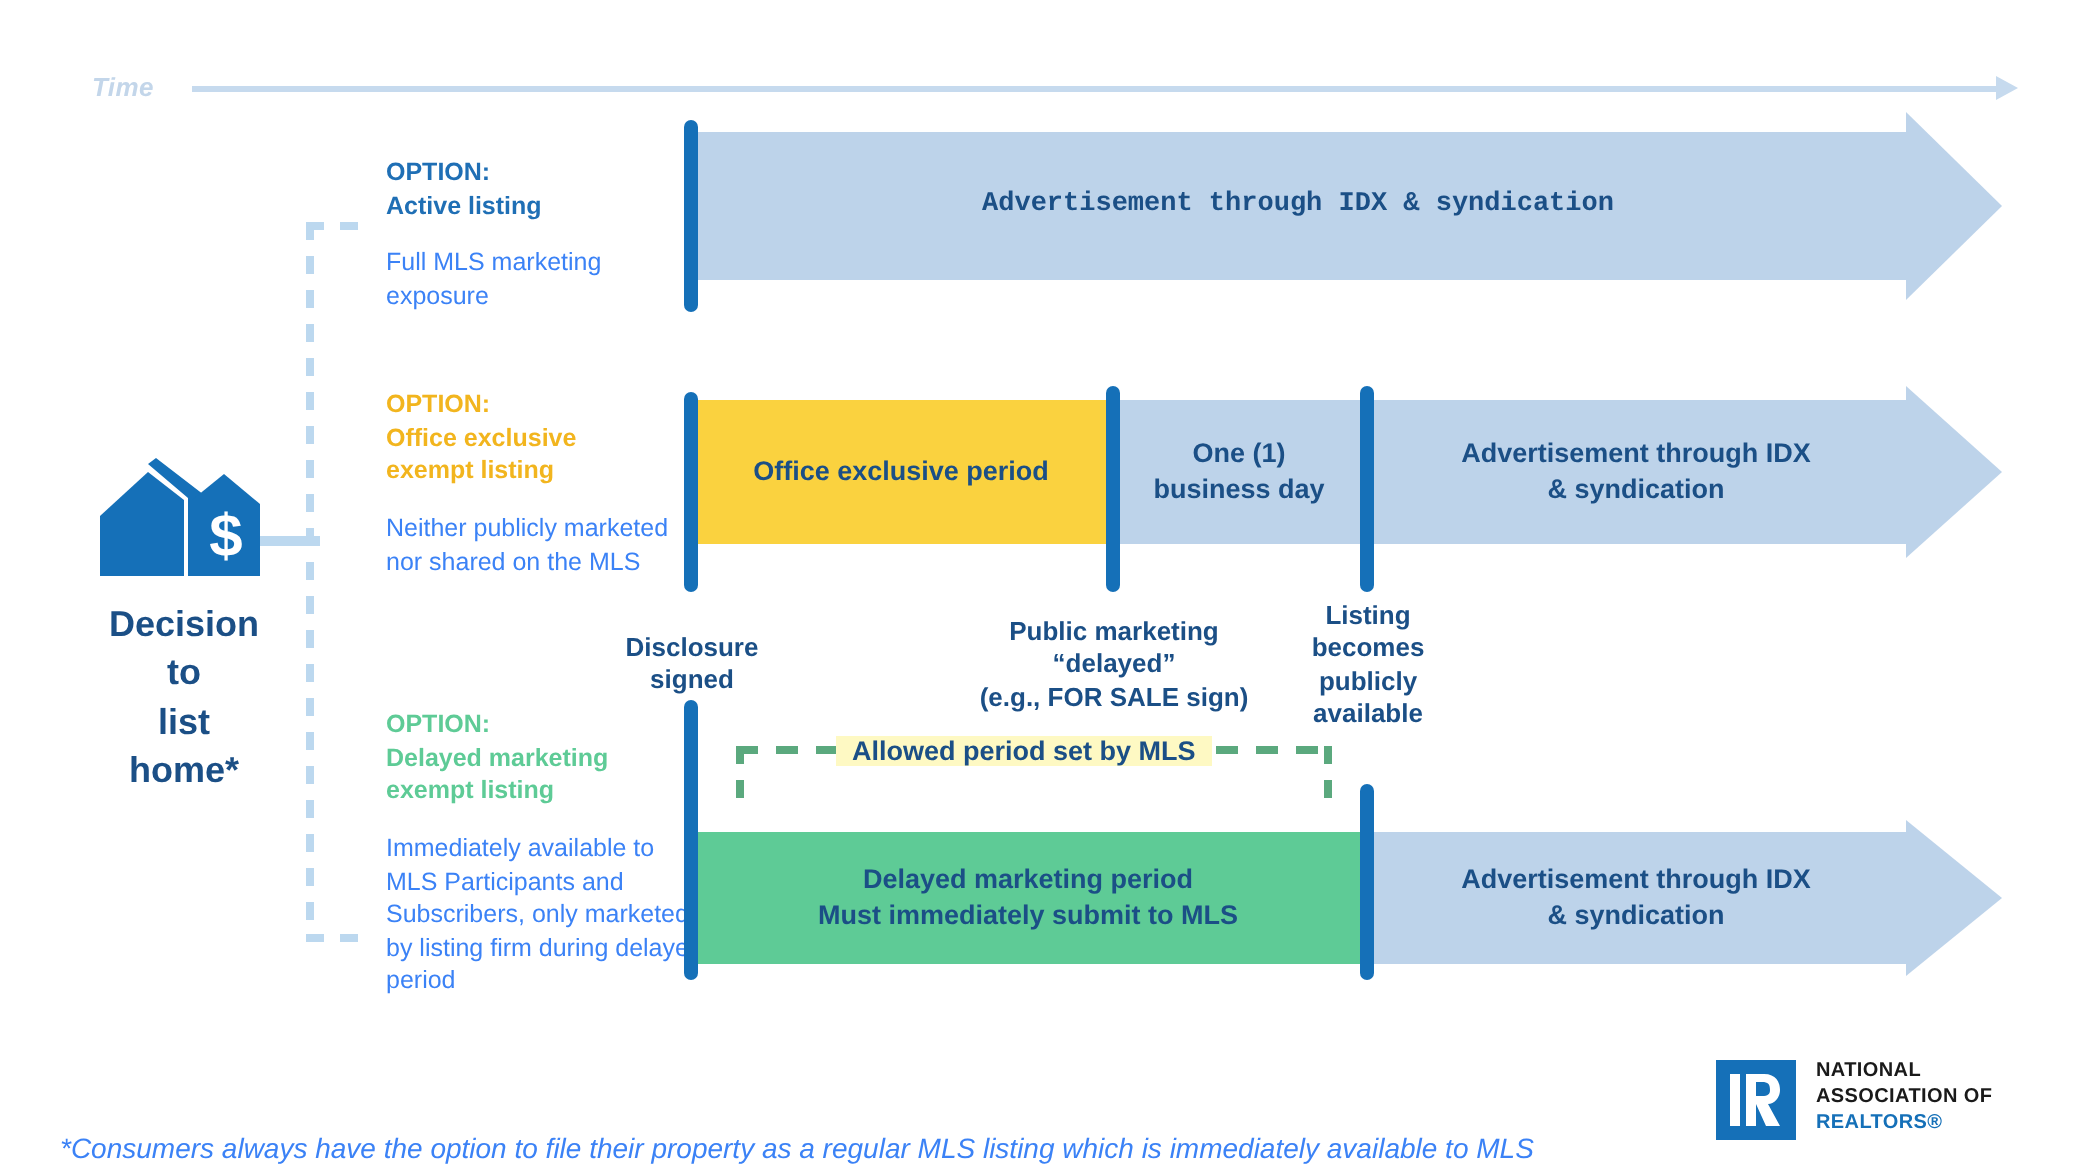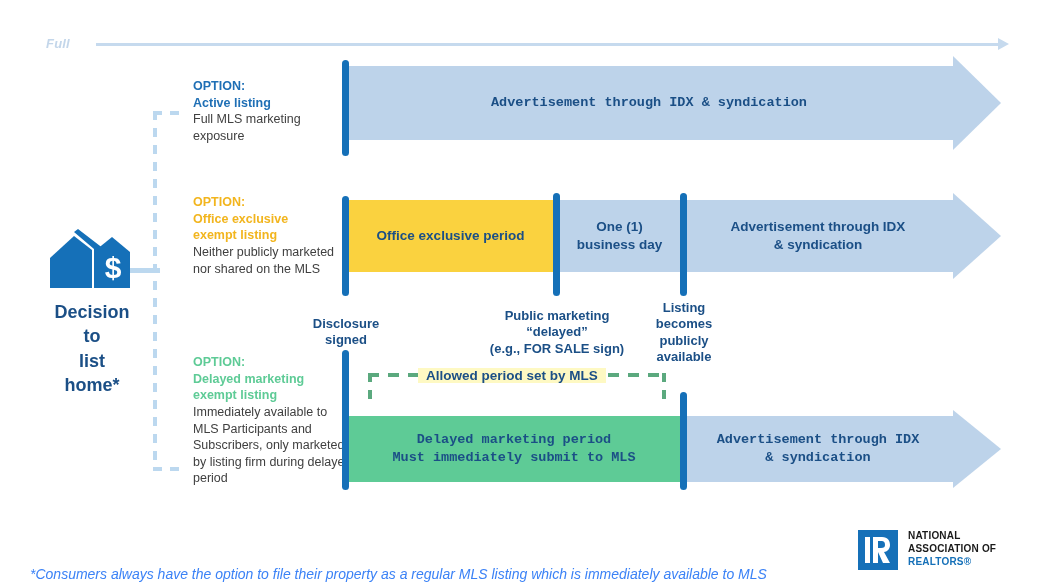--- a/index.html
+++ b/index.html
@@ -35,21 +35,21 @@
   
   .house{left:48px;top:228px;width:84px;height:62px;}
   .house-cap{
     left:52px;top:300px;width:80px;text-align:center;
     font-size:18px;font-weight:bold;color:#1b4f86;line-height:1.35;
   }
 
   
   .opt{width:160px;font-size:12.5px;line-height:1.33;}
   .opt .hd{font-weight:bold;font-size:12.5px;}
-  .opt .bd{color:#404040;margin-top:0px;}
+  .opt .bd{color:#3b82f6;margin-top:12px;}
   .opt-blue .hd{color:#1f6fb5;}
   .opt-yellow .hd{color:#f2b51e;}
   .opt-green .hd{color:#5ecb96;}
 
   
   .arrow{position:absolute;}
   .arrow-body{position:absolute;background:#bdd3ea;}
   .arrow-head{position:absolute;width:0;height:0;
      border-left:48px solid #bdd3ea;}
 
@@ -79,21 +79,21 @@
   .logo-mark{position:absolute;left:0;top:2px;width:40px;height:40px;background:#1570b8;}
   .logo-txt{position:absolute;left:50px;top:2px;font-weight:bold;font-size:10px;
      line-height:1.28;color:#1a1a1a;letter-spacing:.2px;}
   .logo-txt .r{color:#1570b8;}
 </style>
 </head>
 <body>
 
 <div class="stage">
 
-  <div class="abs time-label">Full</div>
+  <div class="abs time-label">Time</div>
   <div class="abs time-line"></div>
   <div class="abs time-head"></div>
 
   <div class="abs brk-v"></div>
   <div class="abs brk-t"></div>
   <div class="abs brk-b"></div>
   <div class="abs brk-m"></div>
 
   <div class="abs house">
     <svg viewBox="0 0 84 62" width="84" height="62" xmlns="http://www.w3.org/2000/svg">
@@ -177,21 +177,21 @@
     <div class="hd">Delayed marketing</div>
     <div class="hd">exempt listing</div>
     <div class="bd">Immediately available to MLS Participants and Subscribers, only marketed by listing firm during delayed period</div>
   </div>
 
   <div class="gb-top" style="left:368px;top:373px;width:298px;"></div>
   <div class="gb-left" style="left:368px;top:373px;height:32px;"></div>
   <div class="gb-right" style="left:662px;top:373px;height:32px;"></div>
   <div class="gb-label" style="left:418px;top:368px;">Allowed period set by MLS</div>
 
-  <div class="arrow" style="left:345px;top:410px;width:656px;height:78px;font-family:Liberation Mono, monospace;">
+  <div class="arrow" style="left:345px;top:410px;width:656px;height:78px;">
     <div class="arrow-body" style="left:0;top:6px;width:608px;height:66px;"></div>
     <div class="arrow-head" style="left:608px;top:0;border-top:39px solid transparent;border-bottom:39px solid transparent;"></div>
 
     <div class="seg green" style="left:0;top:6px;width:338px;height:66px;">
       <div>
         <div>Delayed marketing period</div>
         <div>Must immediately submit to MLS</div>
       </div>
     </div>
 

